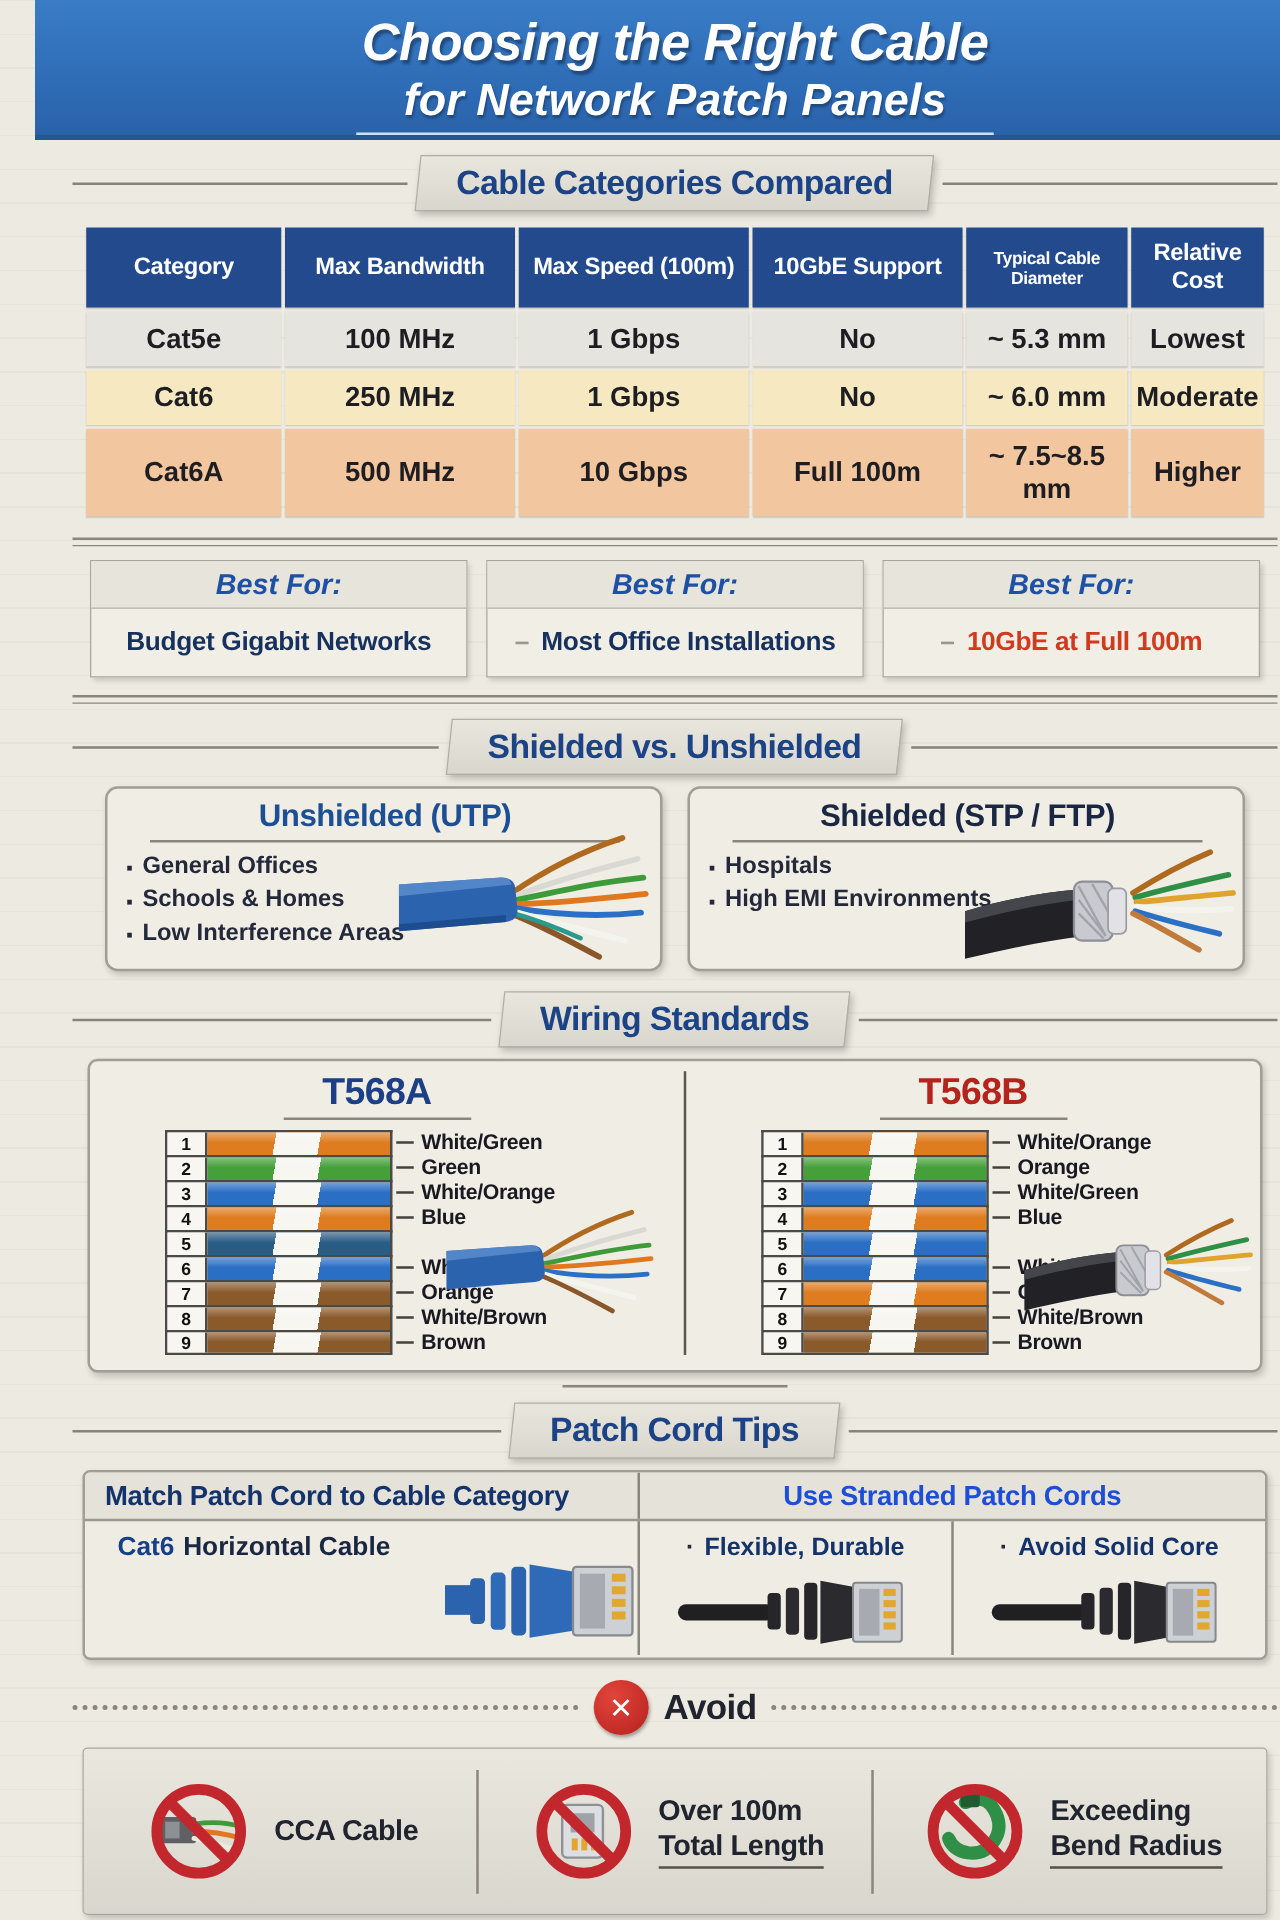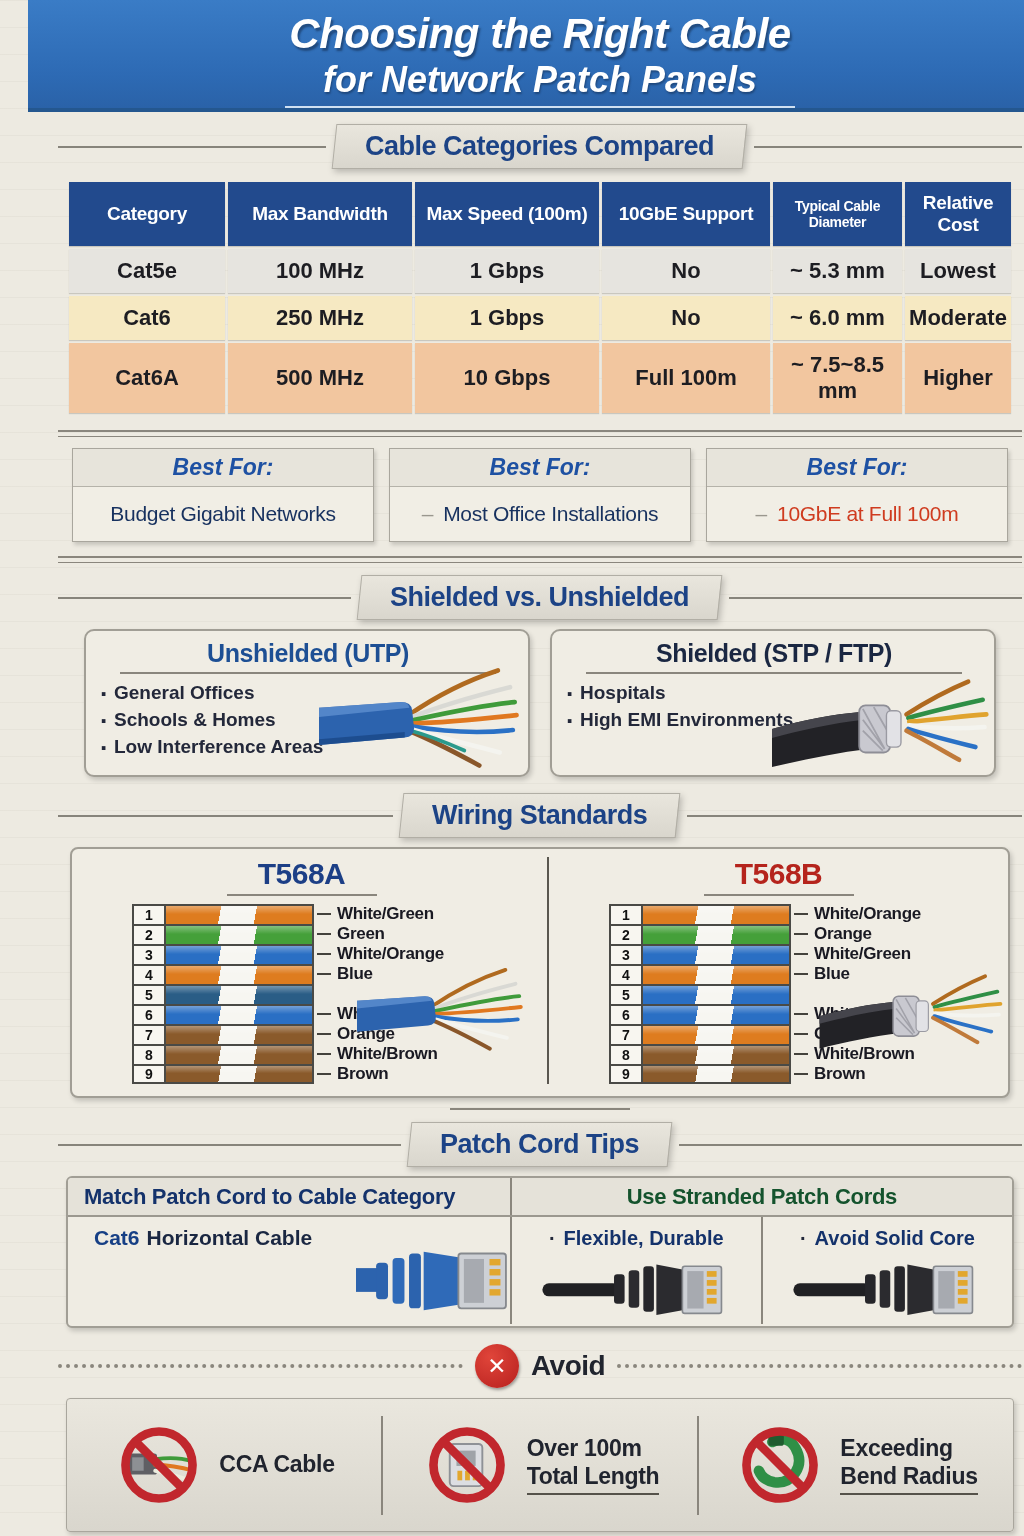--- a/index.html
+++ b/index.html
@@ -37,21 +37,21 @@
   td.cost-red{color:#8e1d14;}
 
   .dbl-line{margin:14px 30px 0;height:4px;border-top:2px solid #8a867d;border-bottom:1px solid #8a867d;}
 
   
   .bestfor-row{display:flex;gap:15px;margin:11px 44px 0;}
   .bf-card{flex:1;border:1px solid #a9a69d;background:#f1eee5;box-shadow:2px 3px 4px rgba(0,0,0,.16);}
   .bf-head{background:#e7e4db;border-bottom:1px solid #b5b2a9;text-align:center;padding:5px 0;
     font-size:23px;font-weight:bold;font-style:italic;color:#1e51a3;}
   .bf-body{display:flex;align-items:center;justify-content:center;gap:10px;height:54px;
-    font-size:21px;font-weight:normal;color:#17315f;letter-spacing:-.3px;}
+    font-size:21px;font-weight:bold;color:#17315f;letter-spacing:-.3px;}
   .bf-dash{color:#9a978e;}
   .bf-dash:empty{display:none;}
   .bf-card.red .bf-value{color:#cf3b1f;}
 
   
   .shield-row{display:flex;gap:20px;margin:9px 56px 0;}
   .shield-box{flex:1;position:relative;height:128px;border:2px solid #a19e95;border-radius:10px;
     background:#f0ede4;box-shadow:2px 3px 5px rgba(0,0,0,.18);padding:8px 12px 8px 14px;}
   .sh-title{text-align:center;font-size:25px;font-weight:bold;color:#1d4f94;letter-spacing:-.4px;}
   .shield-box.stp .sh-title{color:#1a2742;}
@@ -91,21 +91,21 @@
     background:linear-gradient(#f0ede4,#dad7ce);padding:8px 58px;
     font-size:23px;font-weight:bold;color:#8e1d14;letter-spacing:-.3px;}
 
   
   .patch-box{margin:9px 38px 0;height:148px;border:2px solid #a19e95;border-radius:6px;background:#efece3;
     box-shadow:2px 3px 5px rgba(0,0,0,.18);overflow:hidden;}
   .patch-head{display:flex;height:37px;background:#e5e2d9;border-bottom:2px solid #9b988f;}
   .ph-left{width:47%;display:flex;align-items:center;padding-left:16px;box-sizing:border-box;
     border-right:2px solid #8a867d;font-size:22px;font-weight:bold;color:#14326b;letter-spacing:-.3px;}
   .ph-right{flex:1;display:flex;align-items:center;justify-content:center;
-    font-size:22px;font-weight:bold;color:#14532d;letter-spacing:-.3px;}
+    font-size:22px;font-weight:bold;color:#1d4ed8;letter-spacing:-.3px;}
   .patch-body{display:flex;height:107px;}
   .pb-left{width:47%;position:relative;border-right:2px solid #8a867d;box-sizing:border-box;}
   .cat6-line{margin:9px 0 0 26px;font-size:21px;font-weight:bold;color:#1a2742;}
   .cat6-line .strong{color:#163f85;margin-right:7px;}
   .cord-bar{position:absolute;left:0;top:46px;width:292px;height:34px;
     background:linear-gradient(180deg,#3a72bf,#1f4f9b);border-radius:0 4px 4px 0;
     display:flex;align-items:center;padding-left:26px;box-sizing:border-box;
     color:#fff;font-size:20px;font-weight:bold;box-shadow:0 3px 4px rgba(0,0,0,.25);}
   .cord-conn{position:absolute;left:288px;top:22px;}
   .pb-right{flex:1;display:flex;}

